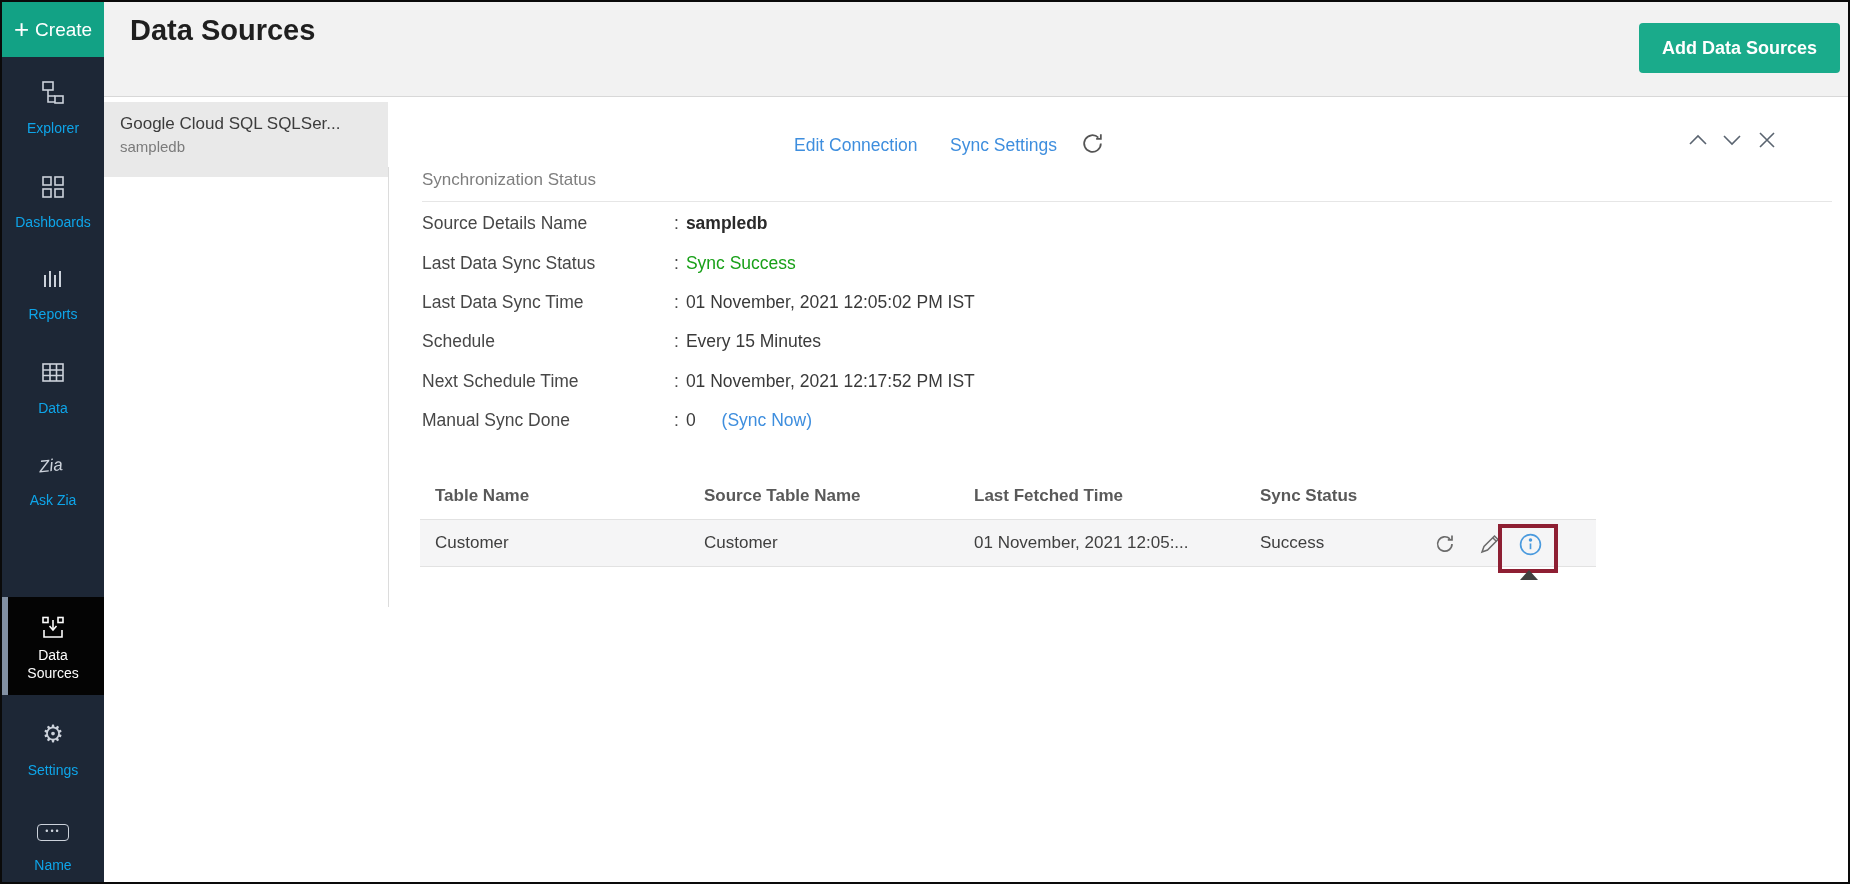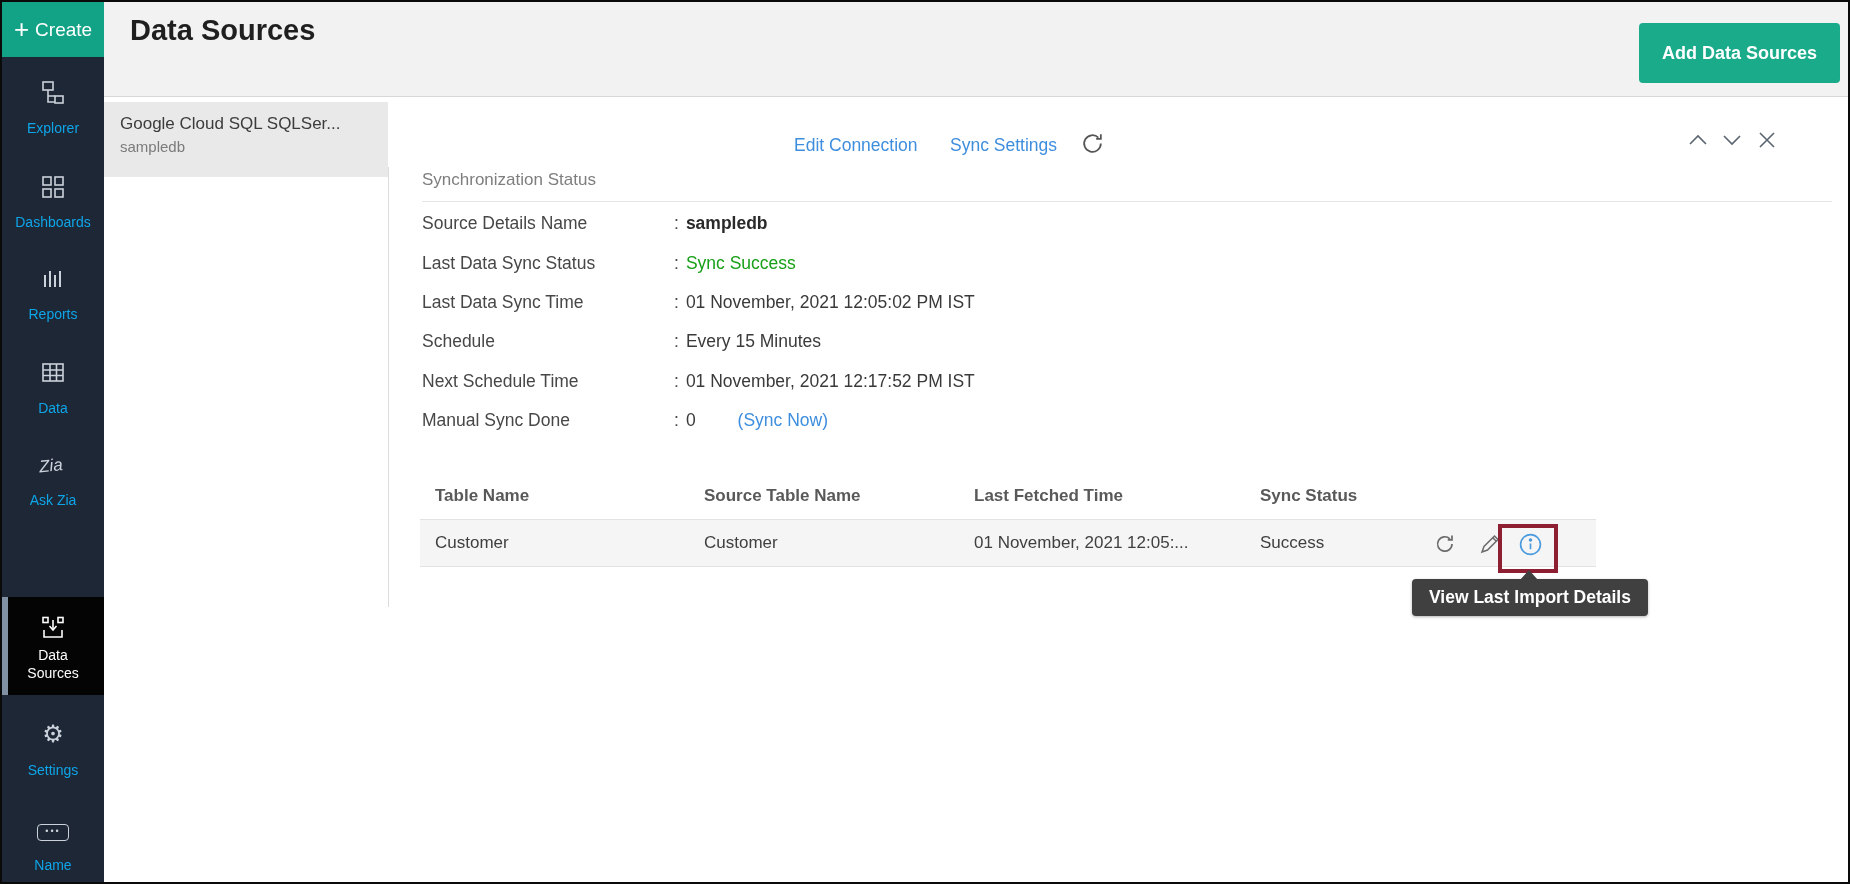--- a/index.html
+++ b/index.html
@@ -32,21 +32,21 @@
   }
 
   
   .top-header {
     position: absolute; left: 102px; top: 0; right: 0; height: 95px;
     background: #f2f2f2; border-bottom: 1px solid #d8d8d8;
   }
   .page-title { position: absolute; left: 26px; top: 12px; font-size: 29px; font-weight: bold; color: #1f1f1f; }
   .page-subtitle { position: absolute; left: 27px; top: 54px; font-size: 17px; color: #5e5e5e; }
   .add-btn {
-    position: absolute; right: 8px; top: 21px; height: 60px; padding: 0 23px;
+    position: absolute; right: 8px; top: 21px; height: 50px; padding: 0 23px;
     background: #1aab8b; border: none; border-radius: 4px; color: #fff;
     font-size: 18px; font-weight: 600; font-family: "Liberation Sans", sans-serif; cursor: pointer;
   }
 
   
   .list-item {
     position: absolute; left: 102px; top: 100px; width: 284px; height: 75px;
     background: #e9e9e9; padding: 10px 0 0 16px; cursor: pointer;
   }
   .list-item-name { display: block; font-size: 17px; color: #3c3c3c; line-height: 24px; }
@@ -67,21 +67,21 @@
   .section-title { position: absolute; left: 420px; top: 168px; font-size: 17px; color: #7e7e7e; }
   .section-divider { position: absolute; left: 420px; right: 16px; top: 199px; height: 1px; background: #e6e6e6; }
 
   .kv-rows { position: absolute; left: 420px; top: 202px; width: 760px; }
   .kv-row { height: 39.4px; display: flex; align-items: center; font-size: 17.5px; }
   .kv-label { width: 252px; color: #474747; }
   .kv-colon { color: #474747; margin-right: 7px; }
   .kv-value { color: #3a3a3a; }
   .kv-value.bold { font-weight: bold; color: #2a2a2a; }
   .kv-value.green { color: #18a018; }
-  .kv-link { color: #3e8ede; margin-left: 42px; cursor: pointer; text-decoration: none; }
+  .kv-link { color: #3e8ede; margin-left: 26px; cursor: pointer; text-decoration: none; }
 
   
   .th { position: absolute; top: 484px; font-size: 17px; font-weight: bold; color: #595959; }
   .th.c1 { left: 433px; } .th.c2 { left: 702px; } .th.c3 { left: 972px; } .th.c4 { left: 1258px; }
   .trow {
     position: absolute; left: 418px; top: 517px; width: 1176px; height: 48px;
     background: #f5f5f6; border-top: 1px solid #e2e2e2; border-bottom: 1px solid #e2e2e2;
   }
   .td { position: absolute; top: 13px; font-size: 17px; color: #3f3f3f; }
   .td.c1 { left: 15px; } .td.c2 { left: 284px; } .td.c3 { left: 554px; } .td.c4 { left: 840px; }
@@ -293,15 +293,14 @@
       <svg width="25" height="25" viewBox="0 0 24 24" fill="none" stroke="#4a9ade" stroke-width="1.6">
         <circle cx="12" cy="12" r="9.5"></circle>
         <path d="M12 11 v5.5"></path>
         <circle cx="12" cy="7.6" r="0.9" fill="#4a9ade"></circle>
       </svg>
     </span>
   </div>
 
   <div class="annotation-box"></div>
   <div class="tooltip-caret"></div>
-  <div class="tooltip">View Last Import Details</div>
 
 </div>
 
 </body></html>

